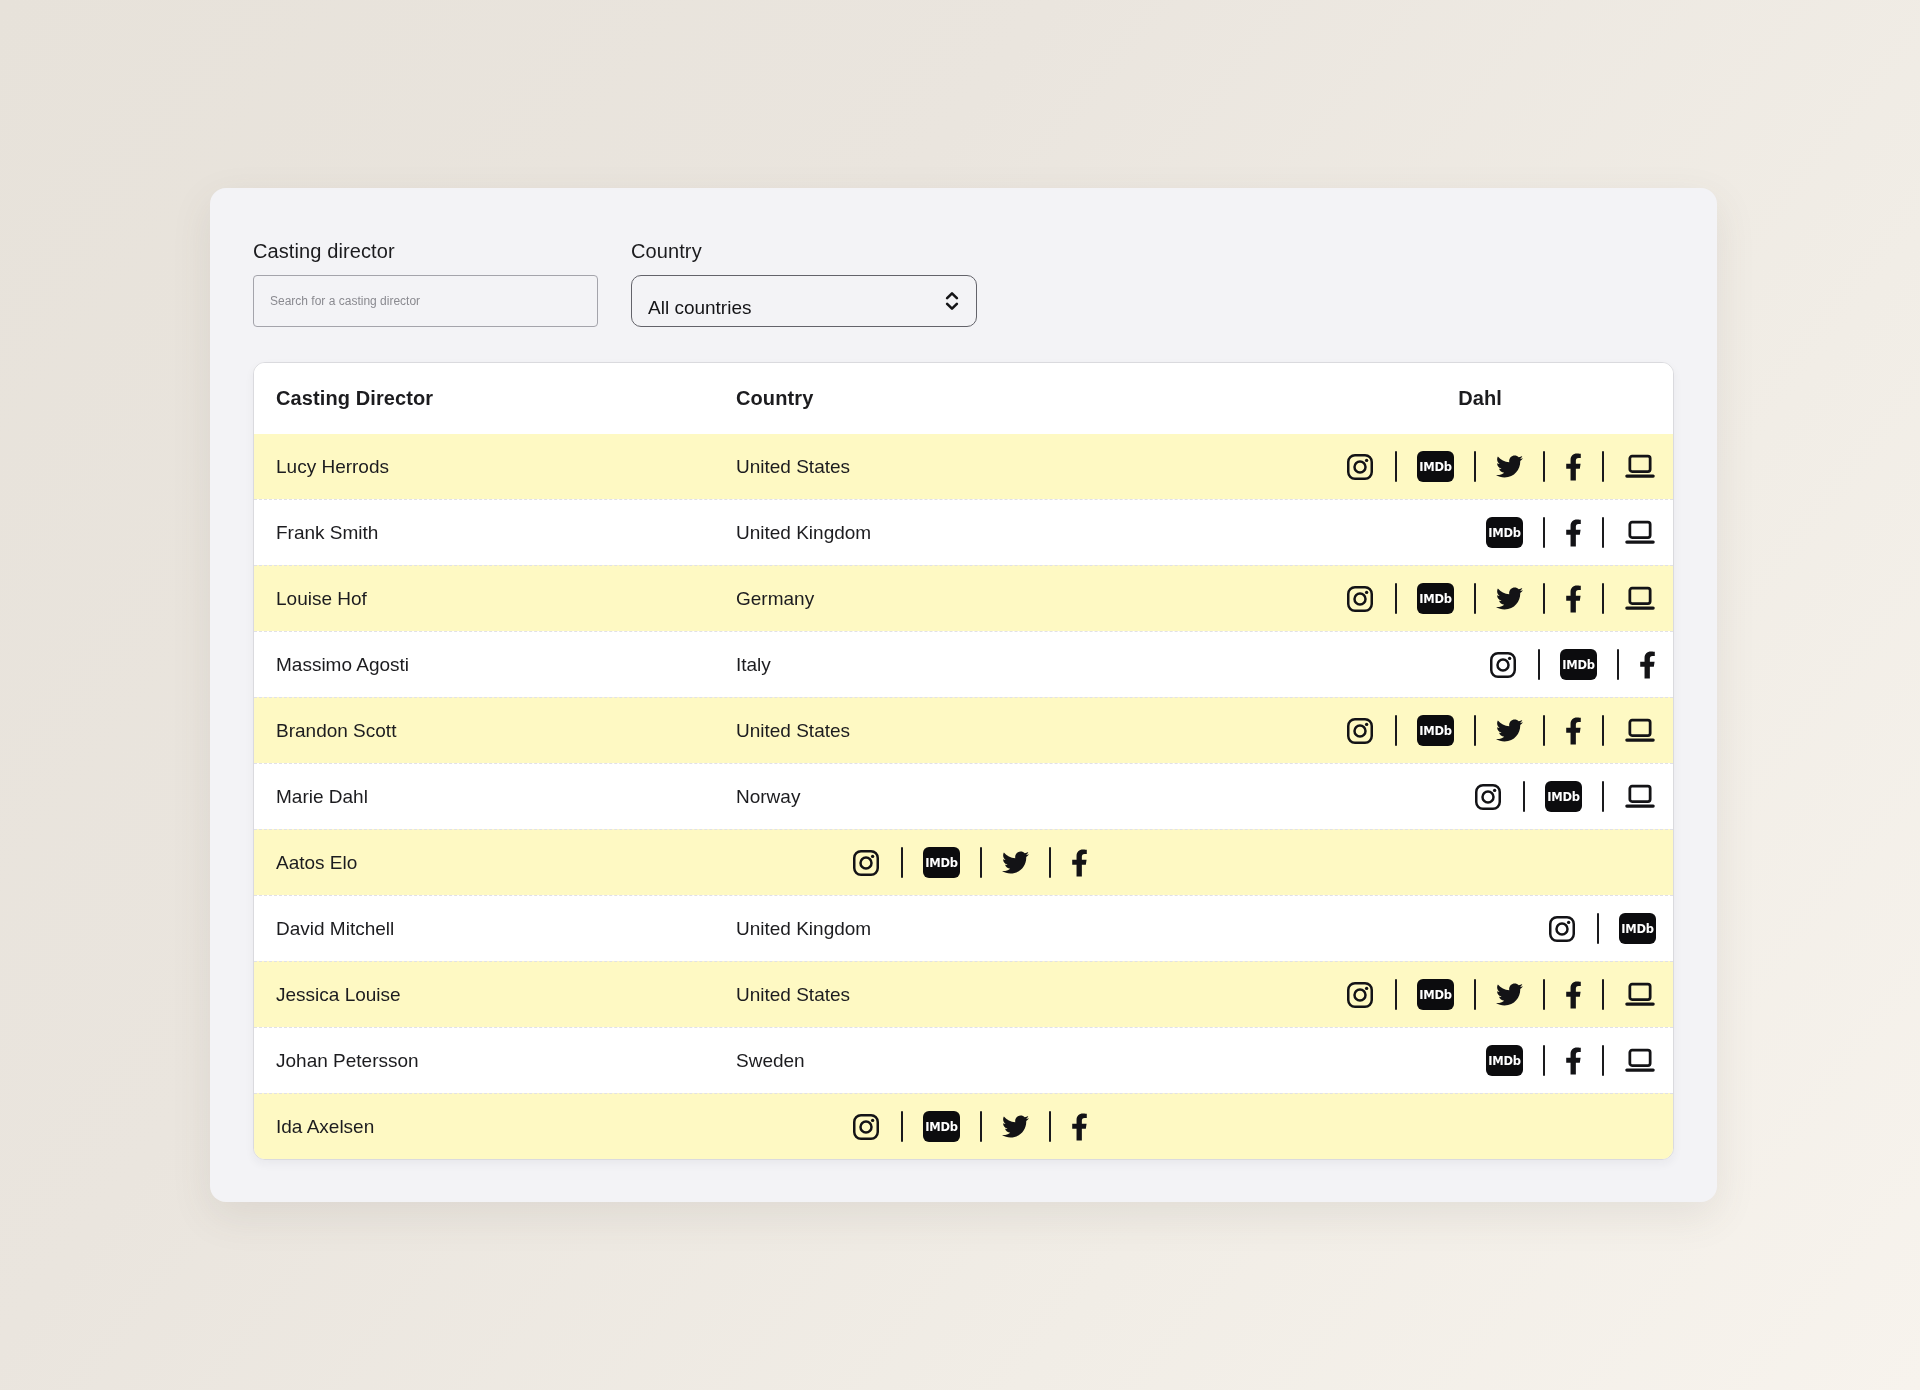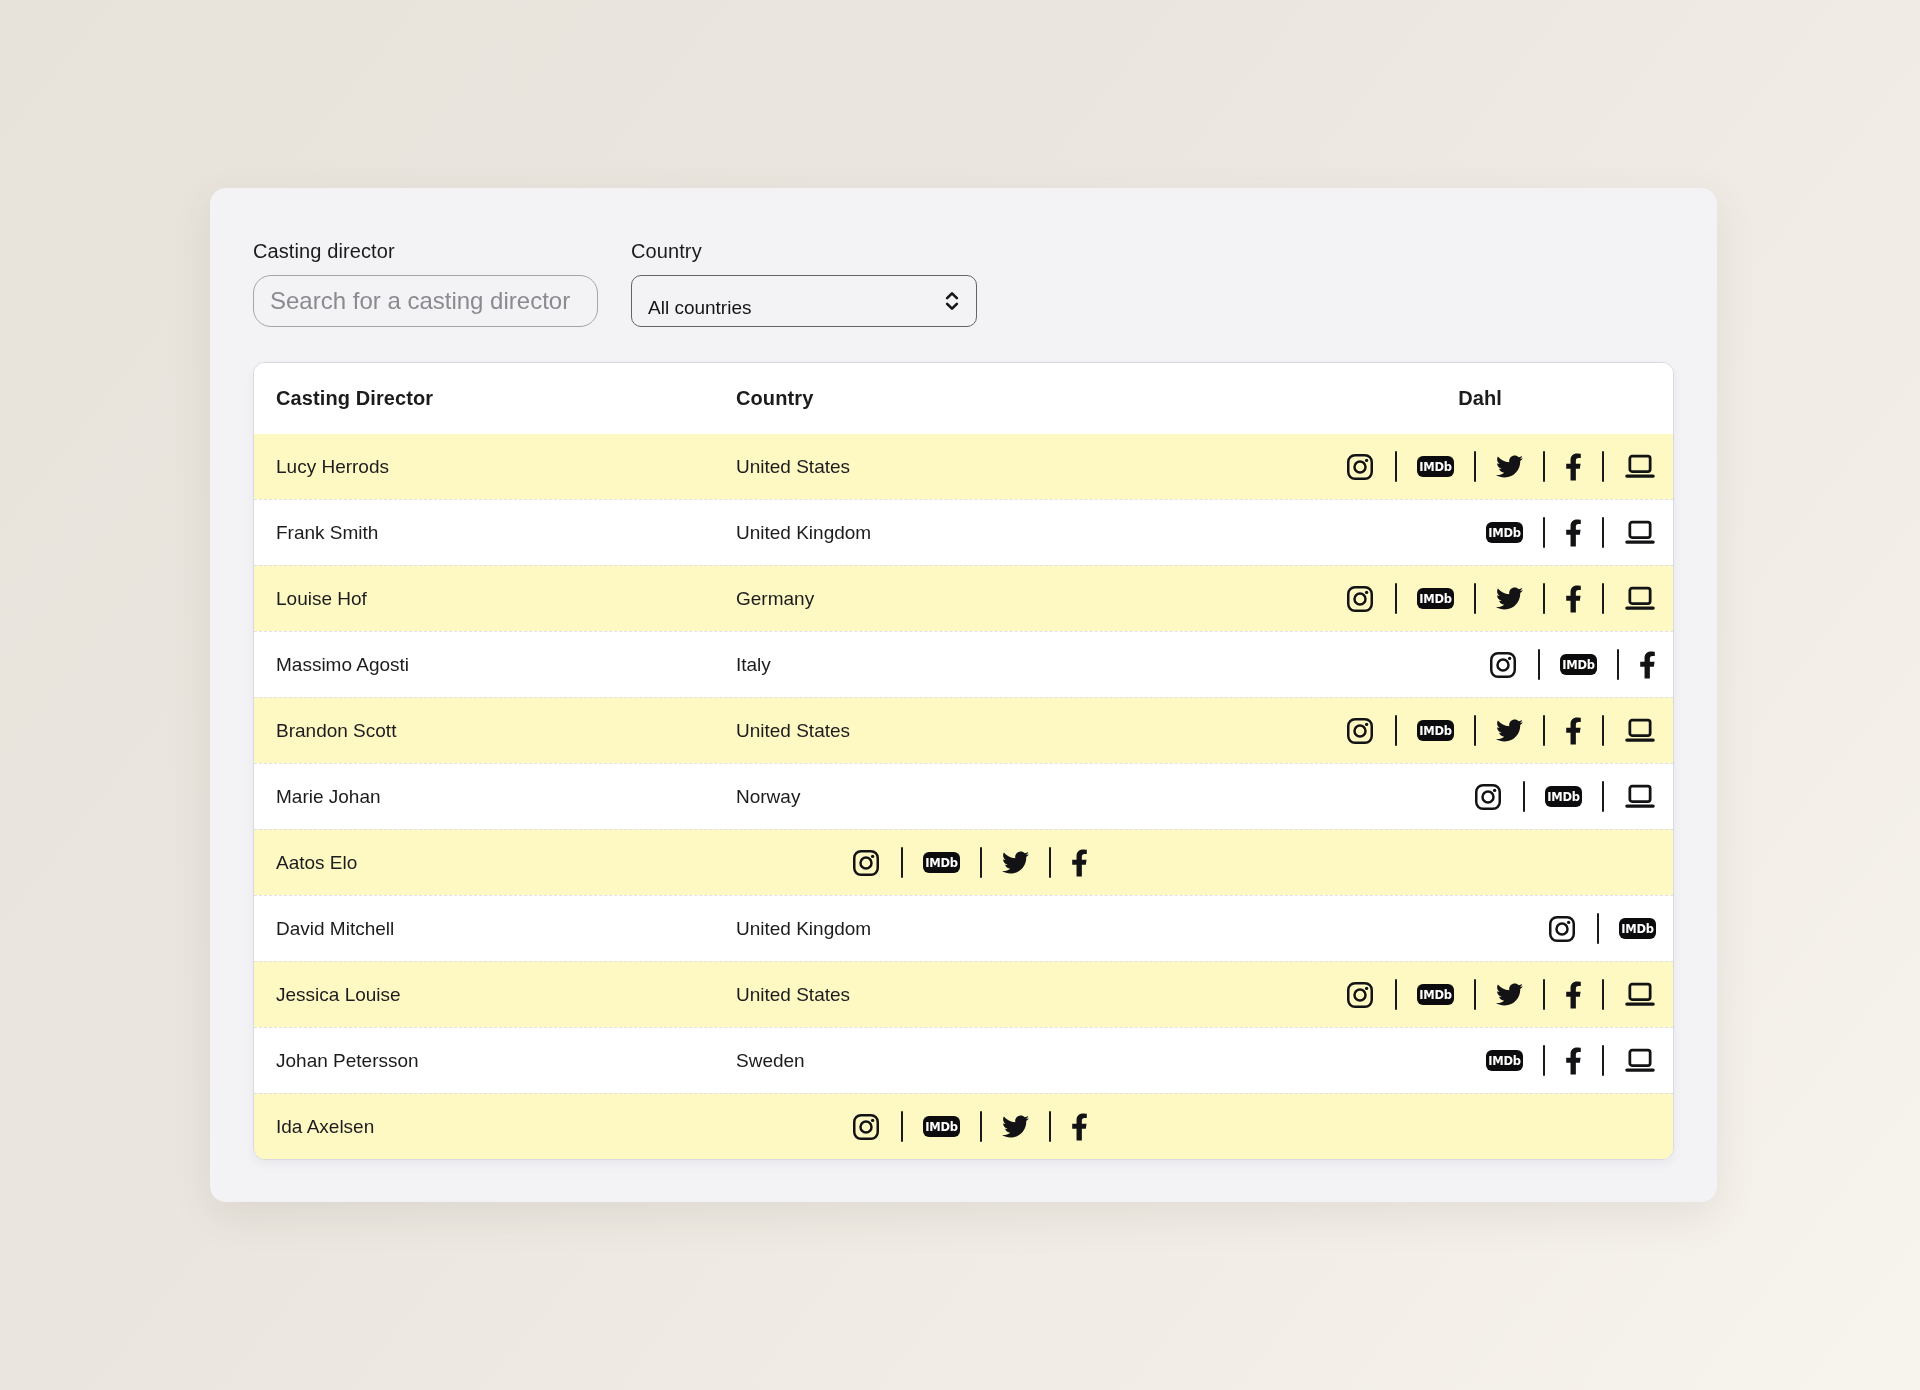--- a/index.html
+++ b/index.html
@@ -15,22 +15,22 @@
     position:absolute;left:210px;top:188px;width:1507px;height:1014px;
     background:#f3f3f6;border-radius:16px;
     box-shadow:0 14px 40px rgba(90,80,70,.10);
     padding:50px 43px 0;box-sizing:border-box;
   }
   
   .filters{display:flex;gap:33px;}
   .field label{display:block;font-size:20px;line-height:26px;color:#1b1b1e;margin-bottom:11px;letter-spacing:.1px;}
   .text-input{
     width:345px;height:52px;box-sizing:border-box;
-    border:1.5px solid #a4a4ab;border-radius:18px;background:transparent;
-    font-family:inherit;font-size:24px;color:#1b1b1e;padding:0 16px;outline:none;
+    border:1.5px solid #a4a4ab;border-radius:4px;background:transparent;
+    font-family:inherit;font-size:12px;color:#1b1b1e;padding:0 16px;outline:none;
   }
   .text-input::placeholder{color:#8a8a90;}
   .select-wrap{position:relative;width:346px;}
   .select{
     width:346px;height:52px;box-sizing:border-box;appearance:none;-webkit-appearance:none;
     border:1.5px solid #63636a;border-radius:10px;background:transparent;
     font-family:inherit;font-size:19px;color:#141417;padding:12px 44px 0 16px;outline:none;
   }
   .select-chevron{
     position:absolute;right:12px;top:50%;transform:translateY(-50%);
@@ -50,21 +50,21 @@
   .thead .col-name{font-size:20px;}
   .col-country{flex:1;font-size:19px;}
   .thead .col-country{font-size:20px;}
   .col-links{width:352px;flex:none;display:flex;justify-content:flex-end;align-items:center;gap:20px;}
   .thead .col-links{display:block;text-align:center;}
   .link-icon{display:flex;align-items:center;justify-content:center;color:#131316;text-decoration:none;cursor:pointer;}
   .link-icon svg{display:block;}
   .sep{width:2px;height:31px;background:#1a1a1d;border-radius:1px;flex:none;}
   .imdb-badge{
     display:flex;align-items:center;justify-content:center;
-    width:37px;height:21px;background:#0c0c0e;border-radius:6px;
+    width:37px;height:31px;background:#0c0c0e;border-radius:6px;
     color:#ffffff;font-weight:700;font-size:11.5px;letter-spacing:-.3px;
     font-family:"DejaVu Sans","Liberation Sans",sans-serif;
   }
 </style>
 </head>
 <body>
 
 <div class="card">
 
   <div class="filters">
@@ -238,21 +238,21 @@
             <span class="sep"></span>
             <a class="link-icon">
               <svg width="32" height="29" viewBox="0 0 24 22" fill="none" stroke="currentColor">
                 <rect x="4.3" y="3.2" width="15.4" height="11.6" rx="1.7" stroke-width="2.1"></rect>
                 <path d="M2 18.3h20" stroke-width="2.4" stroke-linecap="round"></path>
               </svg>
             </a>
           </div>
   </div>
         <div class="trow">
-    <div class="col-name">Marie Johan</div>
+    <div class="col-name">Marie Dahl</div>
     <div class="col-country">Norway</div>
     <div class="col-links">
             <a class="link-icon">
               <svg width="30" height="30" viewBox="0 0 24 24" fill="none" stroke="currentColor" stroke-width="2">
                 <rect x="2.6" y="2.6" width="18.8" height="18.8" rx="5.4"></rect>
                 <circle cx="12" cy="12" r="4.4"></circle>
                 <circle cx="17.3" cy="6.7" r="1.35" fill="currentColor" stroke="none"></circle>
               </svg>
             </a>
             <span class="sep"></span>

